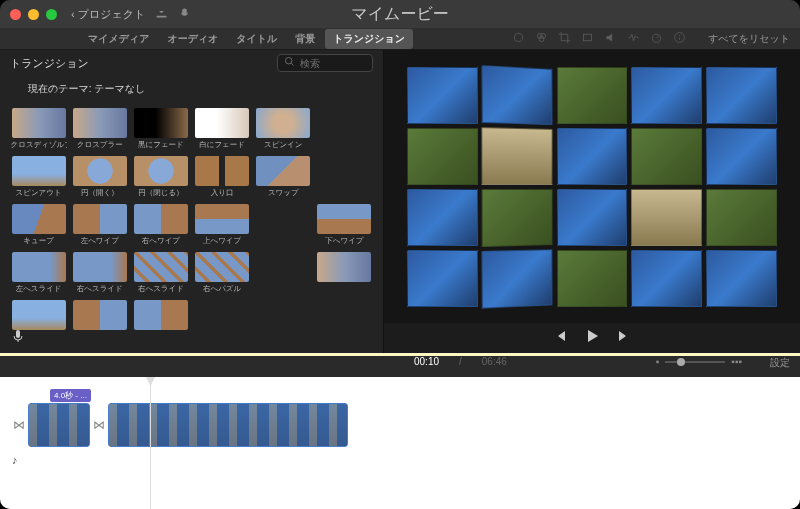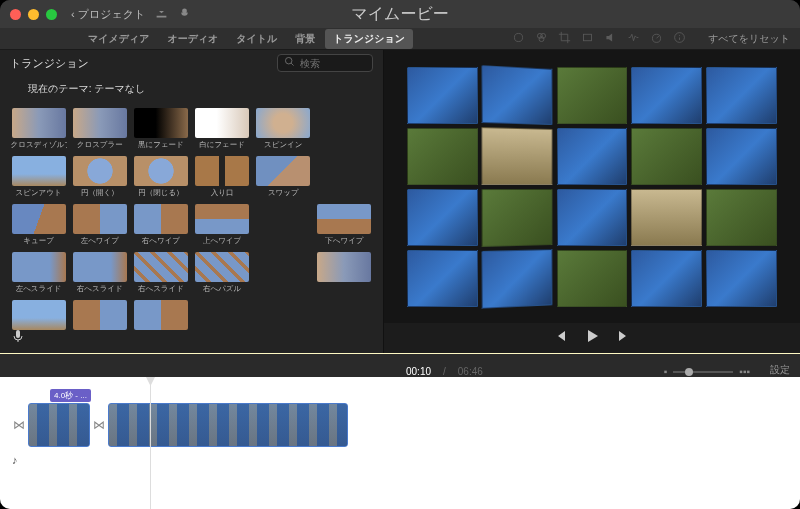--- a/index.html
+++ b/index.html
@@ -37,21 +37,21 @@
 .preview { flex: 1; background: #1c1c1c; display: flex; flex-direction: column; }
 .viewer { flex: 1; background: #151515; position: relative; display: flex; align-items: center; justify-content: center; overflow: hidden; }
 .mosaic { width: 370px; height: 240px; display: grid; grid-template-columns: repeat(5, 1fr); grid-template-rows: repeat(4, 1fr); gap: 4px; perspective: 600px; }
 .tile { background: linear-gradient(135deg,#2d5aa0,#3a7acc 50%,#1f3e6e); border: 1px solid rgba(0,0,0,0.3); }
 .tile:nth-child(3n) { background: linear-gradient(135deg,#5a7a3a,#3a5020); }
 .tile:nth-child(5n+2) { transform: rotateY(15deg); }
 .tile:nth-child(7n) { background: linear-gradient(#c8b890,#8a7a50); }
 .play-controls { height: 30px; display: flex; align-items: center; justify-content: center; gap: 16px; color: #ccc; }
 .mic-icon { position: absolute; left: 10px; }
 
-.time-row { height: 24px; background: #2a2a2a; border-top: 1px solid #fef9c3; display: flex; align-items: flex-end; padding: 0 10px; font-size: 10px; gap: 12px; }
+.time-row { height: 24px; background: #2a2a2a; border-top: 3px solid #fef9c3; display: flex; align-items: flex-start; padding: 0 10px; font-size: 10px; gap: 20px; }
 .time-cur { color: #fff; } .time-tot { color: #666; }
 .time-spacer { flex: 1; }
 .zoom-ctrl { display: flex; align-items: center; gap: 6px; color: #888; }
 .zoom-line { width: 60px; height: 2px; background: #555; position: relative; }
 .zoom-line::after { content:''; position:absolute; left: 20%; top:-3px; width:8px; height:8px; background:#aaa; border-radius:50%; }
 .settings-txt { color: #999; font-size: 10px; margin-left: 8px; }
 
 .timeline { height: 132px; background: #ffffff; padding: 8px 12px; position: relative; overflow: hidden; }
 .playhead { position: absolute; left: 150px; top: 0; bottom: 0; width: 1px; background: #ddd; z-index: 5; }
 .playhead::before { content:''; position:absolute; top:0; left:-4px; width:9px; height:9px; background:#ddd; clip-path: polygon(0 0,100% 0,50% 100%); }

